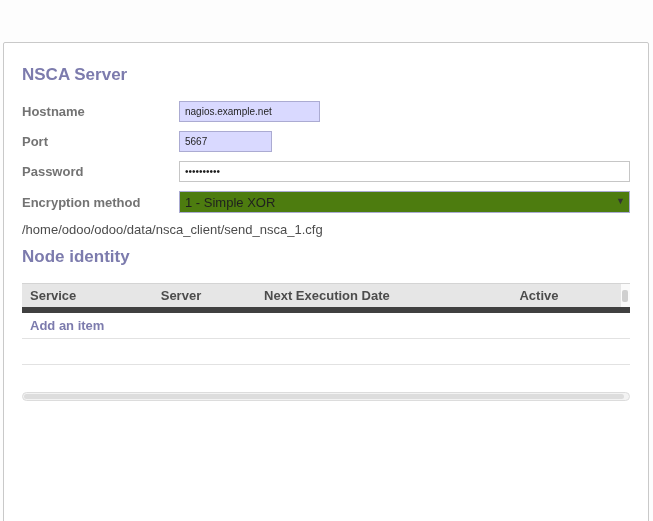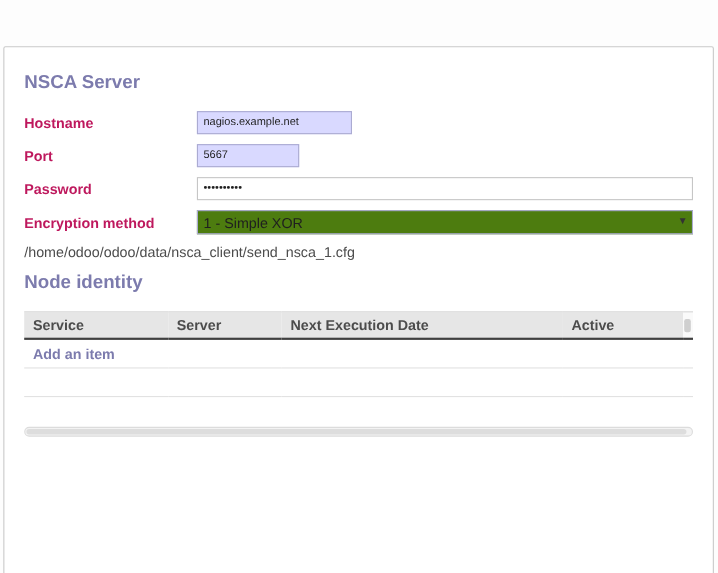--- a/index.html
+++ b/index.html
@@ -30,21 +30,21 @@
   h2.section-title.first { margin-top: 8px; }
   .form-grid {
     display: grid;
     grid-template-columns: 157px 1fr;
     row-gap: 9px;
     align-items: center;
     margin-bottom: 6px;
   }
   .form-label {
     font-weight: bold;
-    color: #be185d;
+    color: #737373;
     padding-right: 8px;
   }
   .field-cell { position: relative; }
   input.inp {
     font-family: "Liberation Sans", sans-serif;
     font-size: 10px;
     color: #1f1f1f;
     height: 21px;
     padding: 1px 5px;
     border: 1px solid #ababd2;
@@ -88,21 +88,21 @@
   }
   table.checks-table {
     width: 100%;
     border-collapse: collapse;
     table-layout: fixed;
     margin-top: 4px;
   }
   table.checks-table thead th {
     background: #e6e6e6;
     border-top: 1px solid #d4d4d4;
-    border-bottom: 2px solid #404040;
+    border-bottom: 6px solid #404040;
     font-weight: bold;
     text-align: left;
     padding: 4px 8px;
     color: #4c4c4c;
     height: 24px;
   }
   th.scroll-col {
     background: #fafafa !important;
     border-top: 1px solid #d4d4d4;
     border-bottom: 1px solid #cfcfcf;

